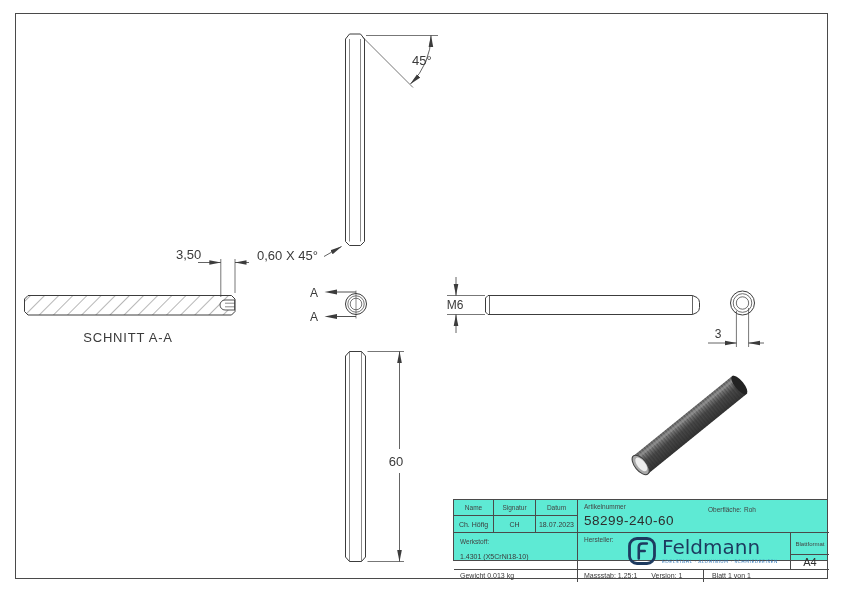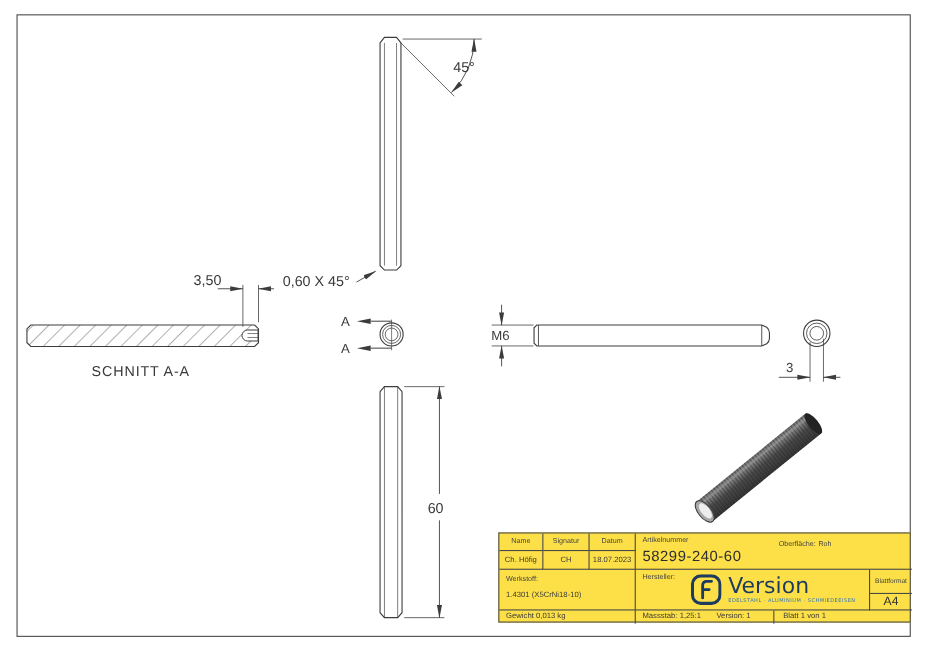--- a/index.html
+++ b/index.html
@@ -6,22 +6,22 @@
   #sheet{
     position:relative;width:842px;height:595px;background:#ffffff;overflow:hidden;
     font-family:"Liberation Sans", sans-serif;color:#333;text-decoration:underline;
   }
   svg text{font-family:"Liberation Sans", sans-serif;fill:#3a3a3a;}
   .dim{font-size:13px;}
   .dim-sm{font-size:12px;}
   .section-lbl{font-size:13px;letter-spacing:0.8px;}
   
   #titleblock{
-    position:absolute;left:453px;top:484px;width:375px;height:82px;
-    box-sizing:border-box;border:1px solid #4a4a4a;background:#fde047;font-size:7px;color:#3a3a3a;
+    position:absolute;left:453px;top:499px;width:375px;height:62px;
+    box-sizing:border-box;border:1px solid #4a4a4a;background:#5eead4;font-size:7px;color:#3a3a3a;
   }
   .tb-cell{position:absolute;box-sizing:border-box;}
   .br{border-right:1px solid #4a4a4a;}
   .bb{border-bottom:1px solid #4a4a4a;}
   .tb-center{display:flex;align-items:center;justify-content:center;text-align:center;}
   .tb-lab{font-size:6.5px;color:#444;}
   .artnum{font-size:13.5px;letter-spacing:0.5px;color:#2e2e2e;}
   .a4{font-size:11px;color:#2e2e2e;}
   .logo-wrap{position:absolute;left:50px;top:4px;display:flex;align-items:flex-start;gap:6px;}
   .logo-text .brand{font-family:"DejaVu Sans", sans-serif;font-size:20px;line-height:21px;font-weight:500;}
@@ -165,21 +165,21 @@
     </div>
 
     <div class="tb-cell br bb" style="left:124px;top:33px;width:213px;height:37px;">
       <span class="tb-lab" style="position:absolute;left:6px;top:3px;">Hersteller:</span>
       <div class="logo-wrap">
         <svg width="28" height="28" viewBox="0 0 26 26">
           <rect x="1.4" y="1.4" width="23.2" height="23.2" rx="7" fill="none" stroke="#1d3a5f" stroke-width="2.6"></rect>
           <path d="M10,20 L10,9.5 Q10,6 13.5,6 L17.5,6 M10,13 L15.5,13" fill="none" stroke="#1d3a5f" stroke-width="2.4" stroke-linecap="round"></path>
         </svg>
         <div class="logo-text">
-          <div class="brand" style="color:#1d3a5f;">Version</div>
+          <div class="brand" style="color:#1d3a5f;">Feldmann</div>
           <div class="tagline" style="color:#2e75b6;">EDELSTAHL · ALUMINIUM · SCHMIEDEEISEN</div>
         </div>
       </div>
     </div>
 
     <div class="tb-cell bb tb-center tb-lab" style="left:337px;top:33px;width:38px;height:22px;font-size:6px;">Blattformat</div>
     <div class="tb-cell bb tb-center a4" style="left:337px;top:55px;width:38px;height:15px;">A4</div>
 
     <div class="tb-cell br" style="left:0;top:70px;width:124px;height:12px;line-height:12px;padding-left:6px;">Gewicht 0,013 kg</div>
     <div class="tb-cell br" style="left:124px;top:70px;width:126px;height:12px;line-height:12px;padding-left:6px;">

